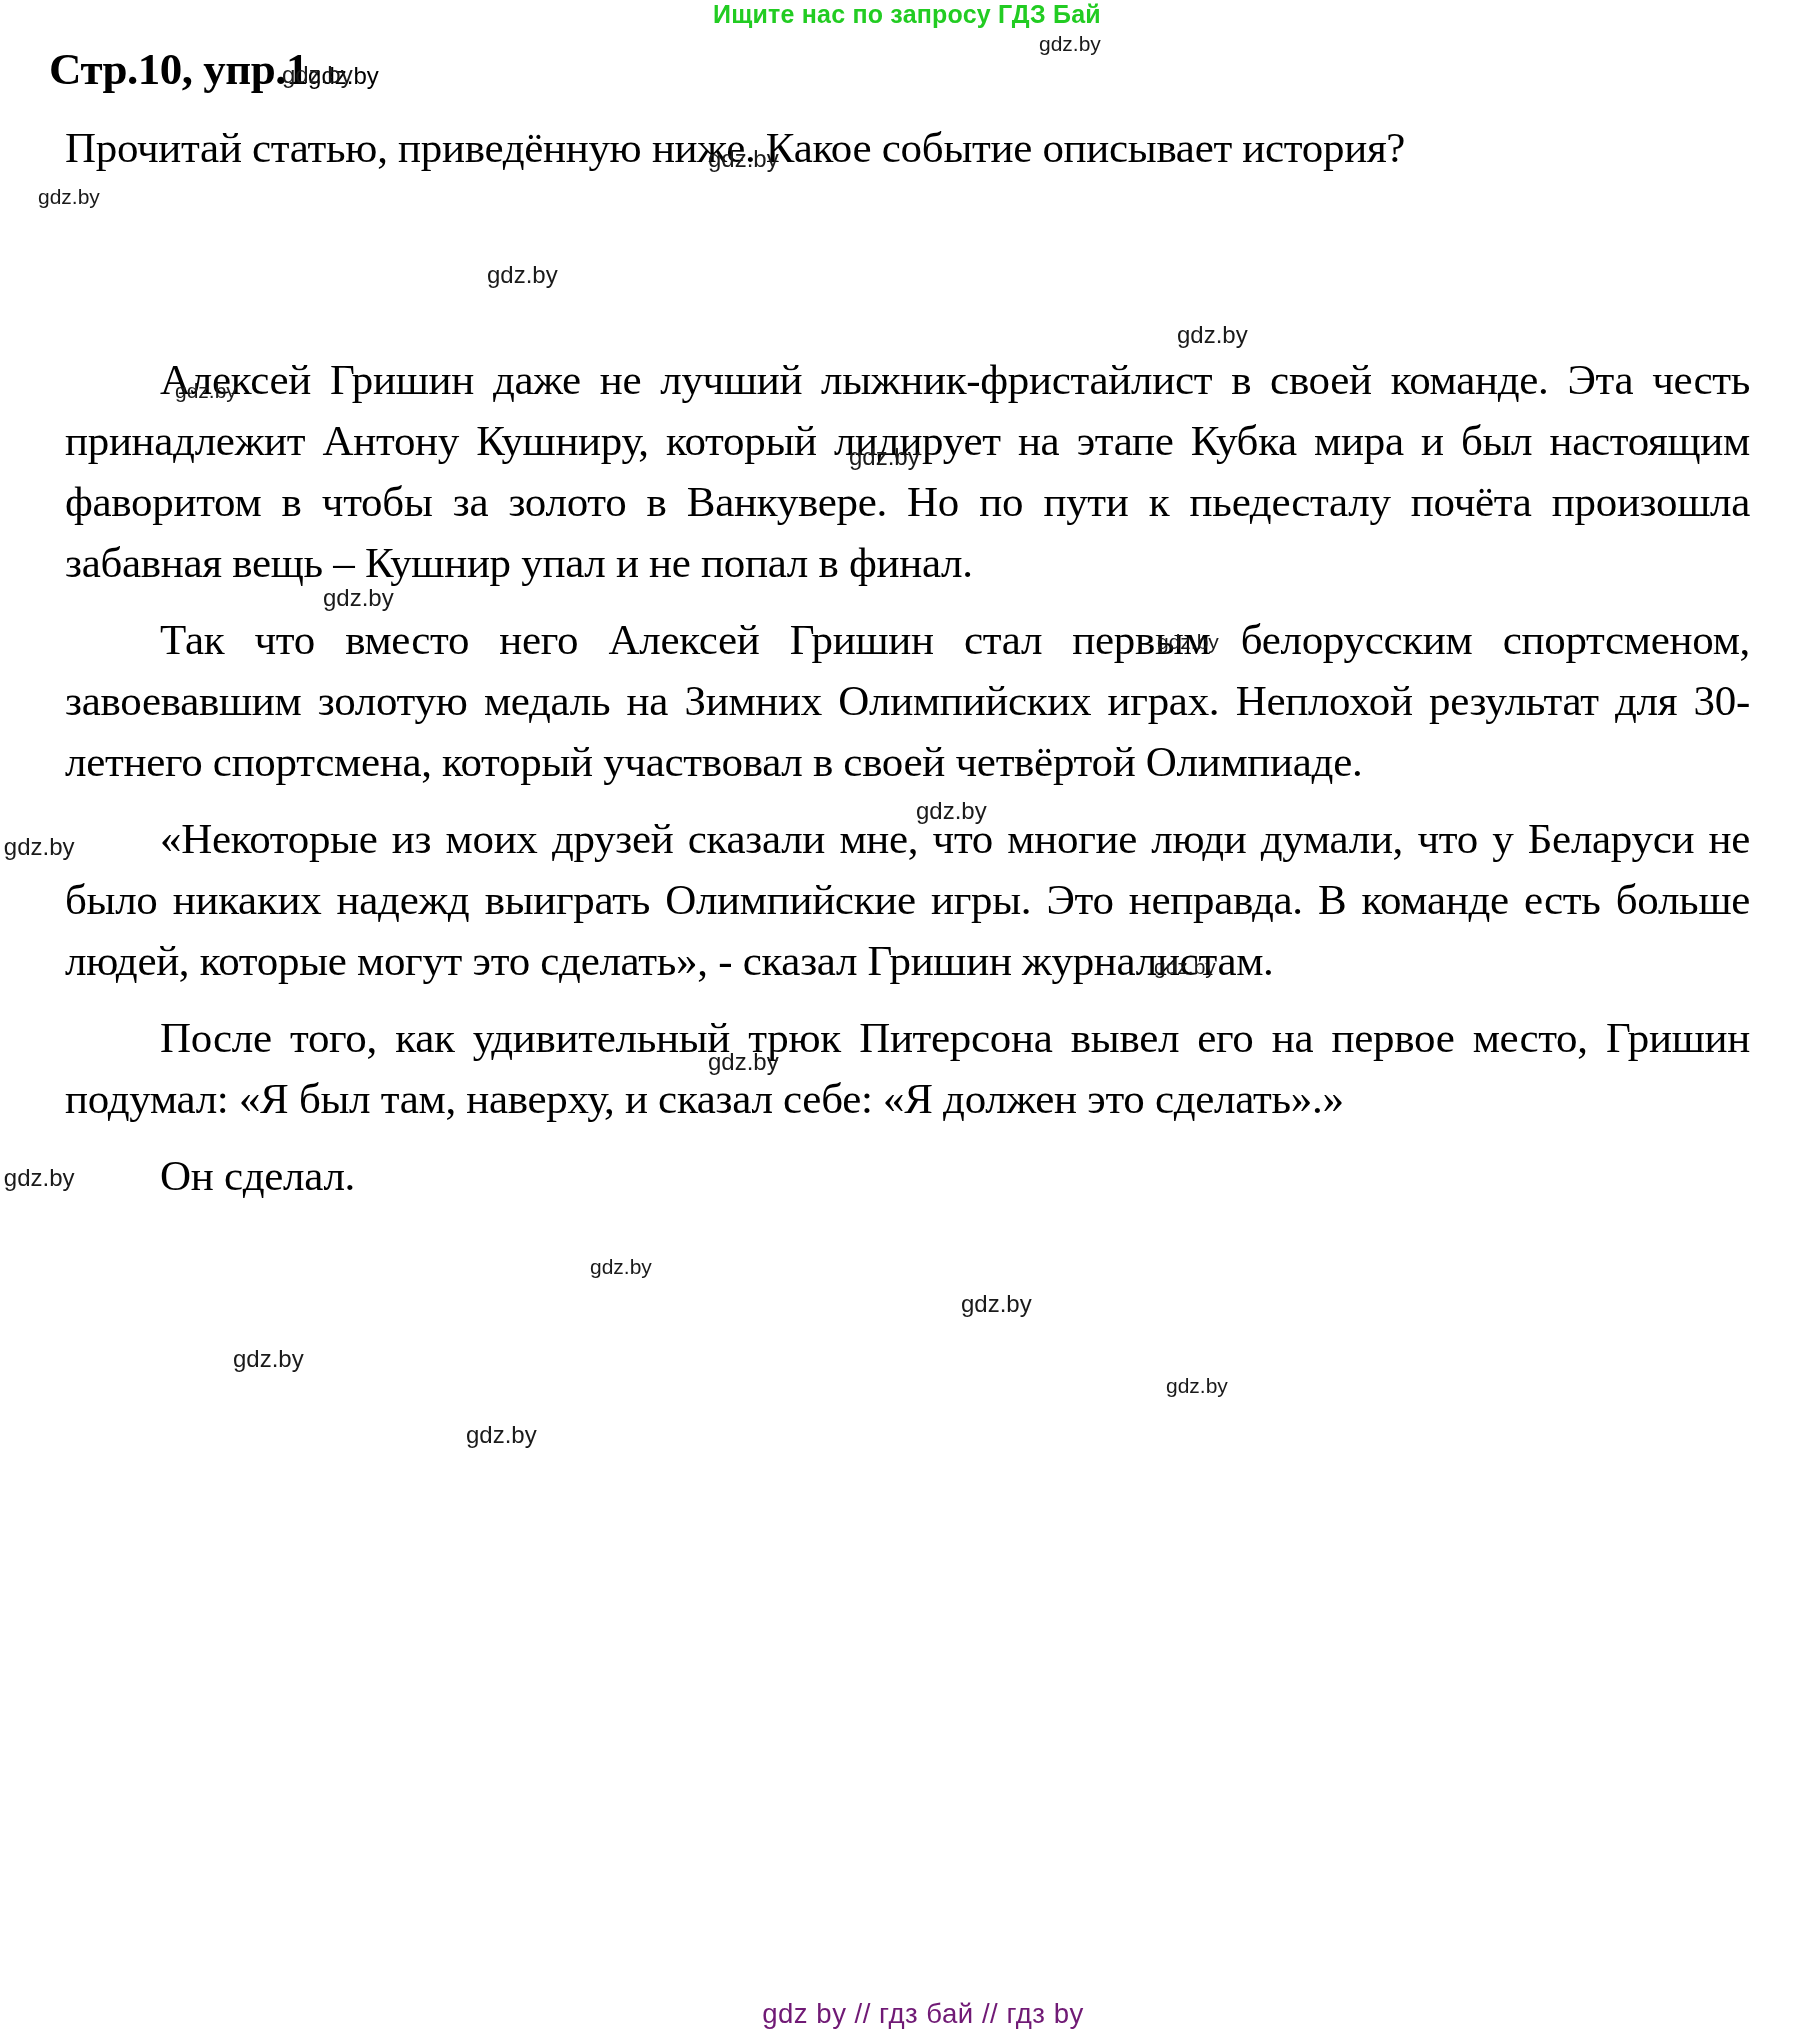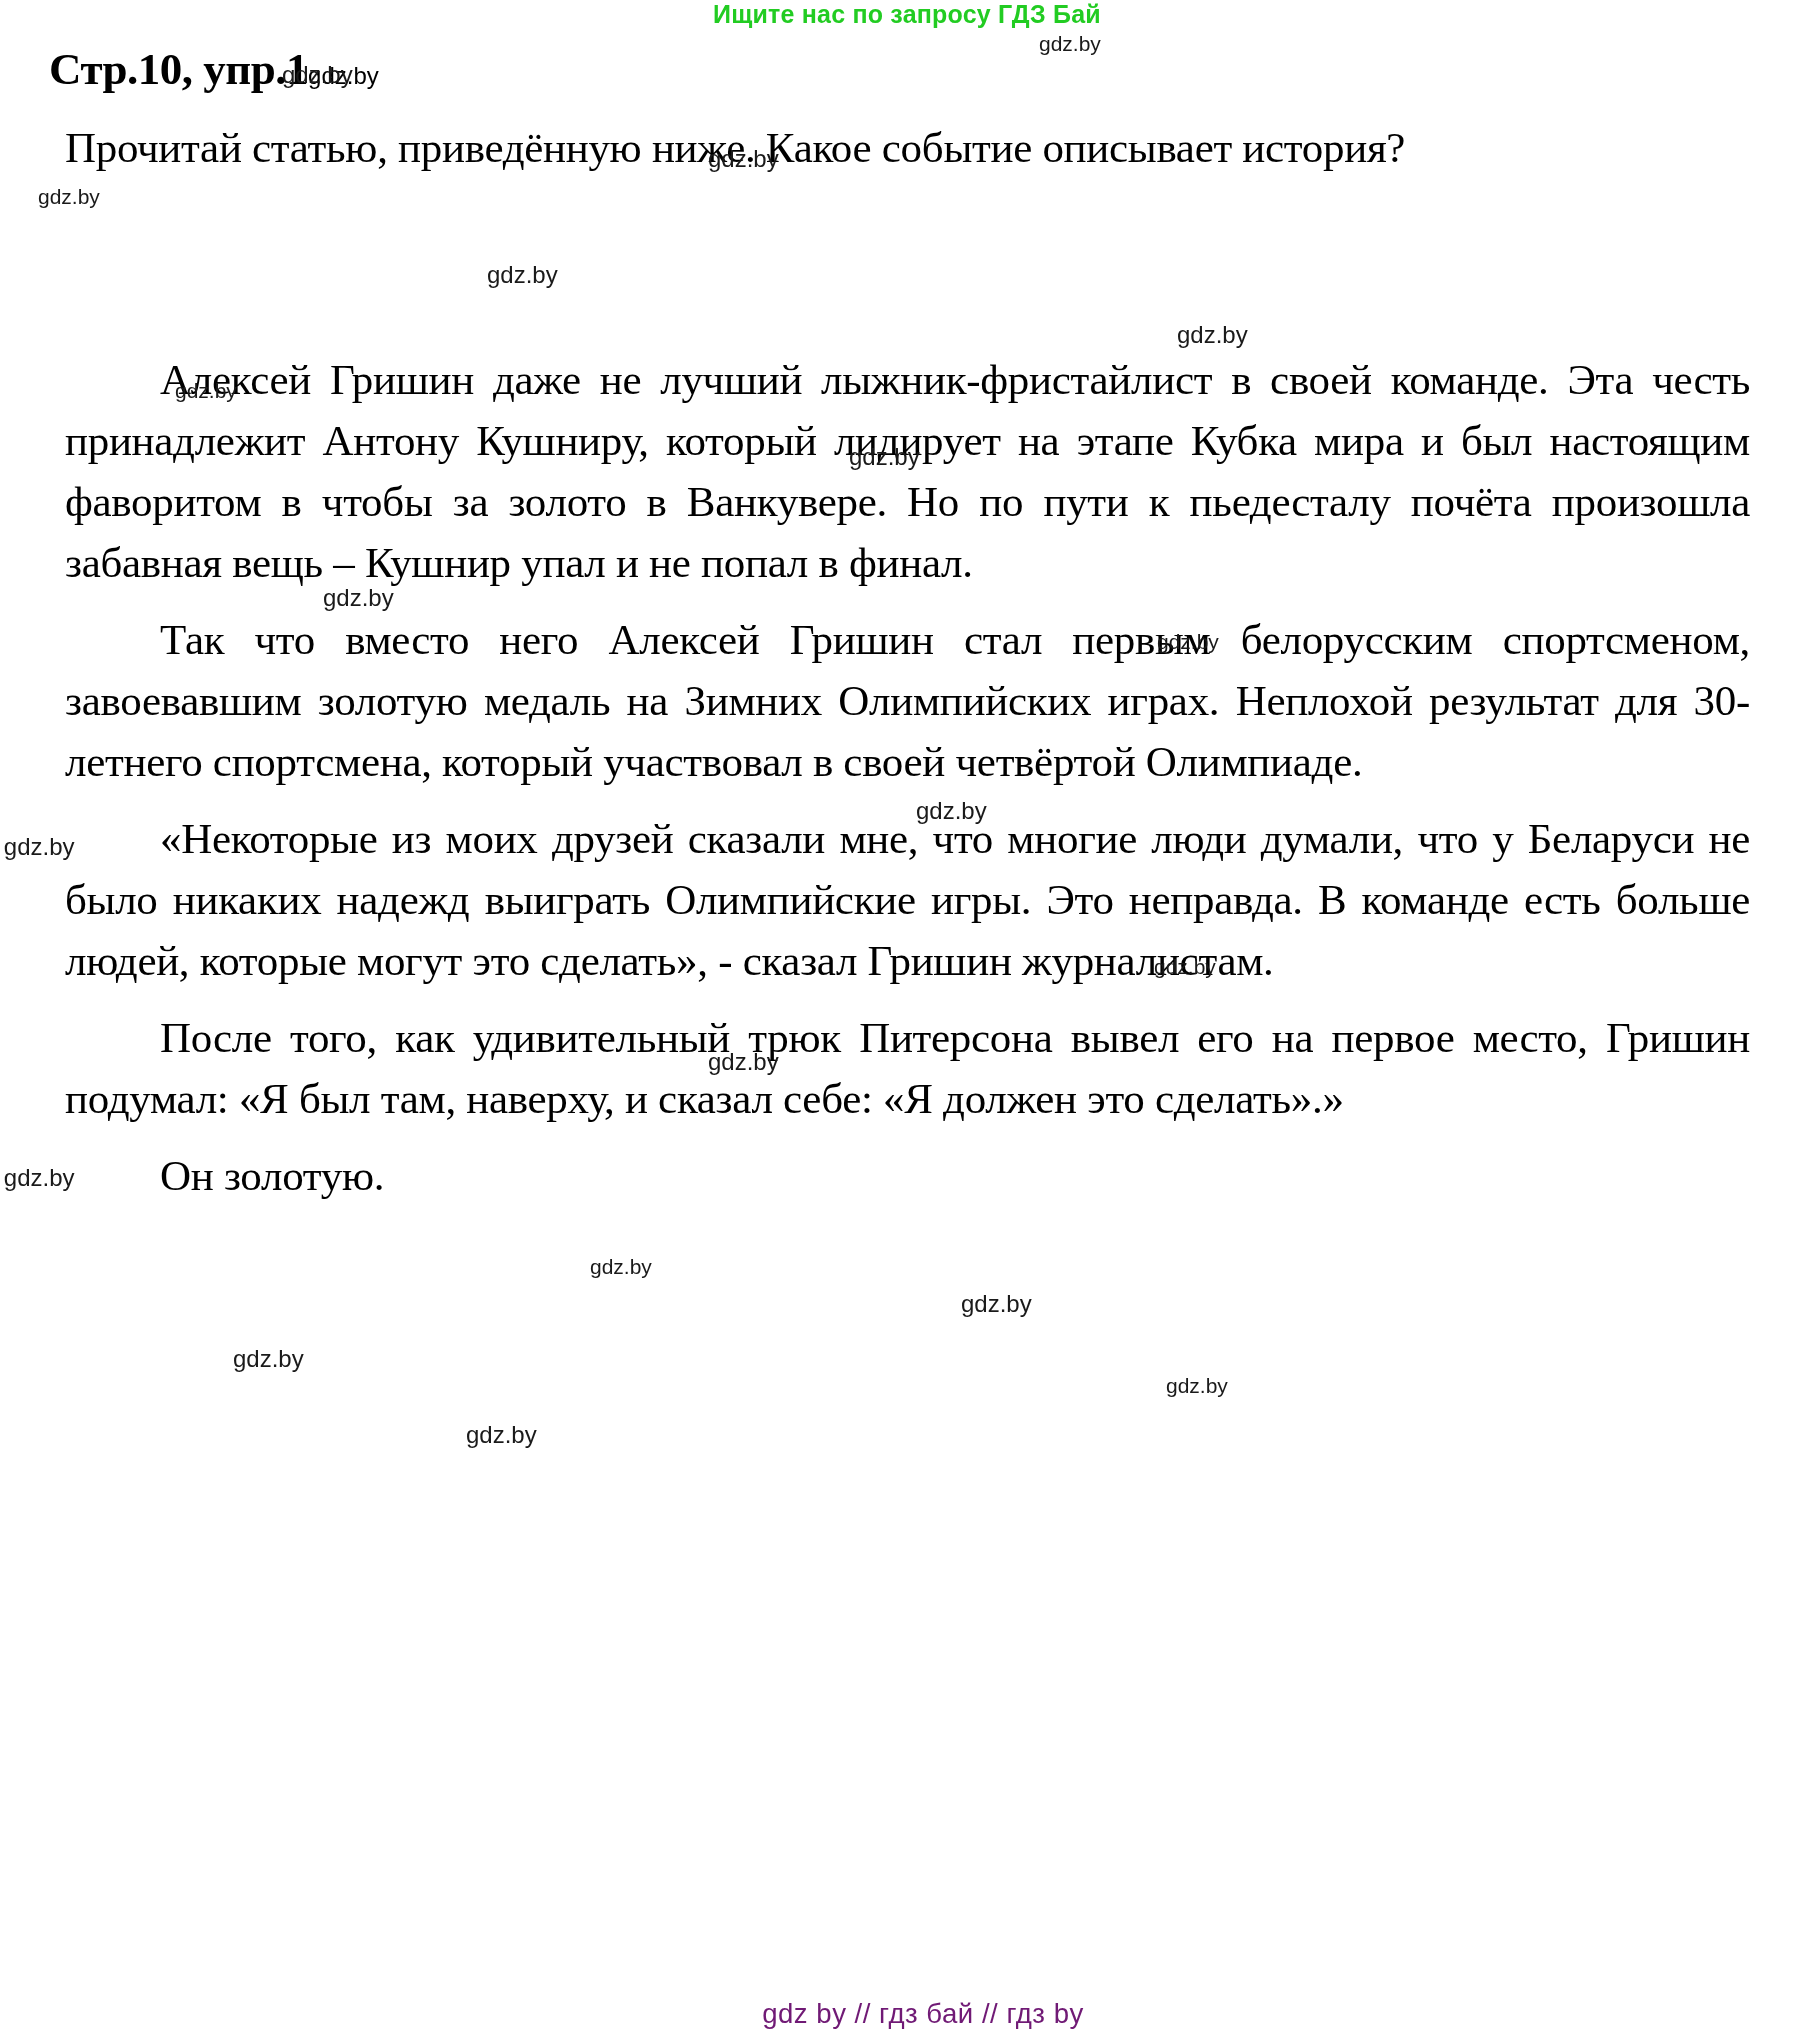--- a/index.html
+++ b/index.html
@@ -129,21 +129,21 @@
 
     <p class="body-text indent">Алексей Гришин даже не лучший лыжник-фристайлист в своей команде. Эта честь принадлежит Антону Кушниру, который лидирует на этапе Кубка мира и был настоящим фаворитом в чтобы за золото в Ванкувере. Но по пути к пьедесталу почёта произошла забавная вещь – Кушнир упал и не попал в финал.</p>
 
     <p class="body-text indent">Так что вместо него Алексей Гришин стал первым белорусским спортсменом, завоевавшим золотую медаль на Зимних Олимпийских играх. Неплохой результат для 30-летнего спортсмена, который участвовал в своей четвёртой Олимпиаде.</p>
 
     <p class="body-text indent">«Некоторые из моих друзей сказали мне, что многие люди думали, что у Беларуси не было никаких надежд выиграть Олимпийские игры. Это неправда. В команде есть больше людей, которые могут это сделать», - сказал Гришин журналистам.</p>
 
 
     <p class="body-text indent">После того, как удивительный трюк Питерсона вывел его на первое место, Гришин подумал: «Я был там, наверху, и сказал себе: «Я должен это сделать».»</p>
 
-    <p class="body-text no-justify indent">Он золотую.</p>
+    <p class="body-text no-justify indent">Он сделал.</p>
 
     <div class="gap-lg"></div>
     <div class="gap-md"></div>
 
 
   </div>
 
   <div id="watermark-layer">
       <div class="wm wm-sm" style="left: 1039px; top: 30px;">gdz.by</div>
       <div class="wm" style="left: 282px; top: 61px;">gdz.by</div>

